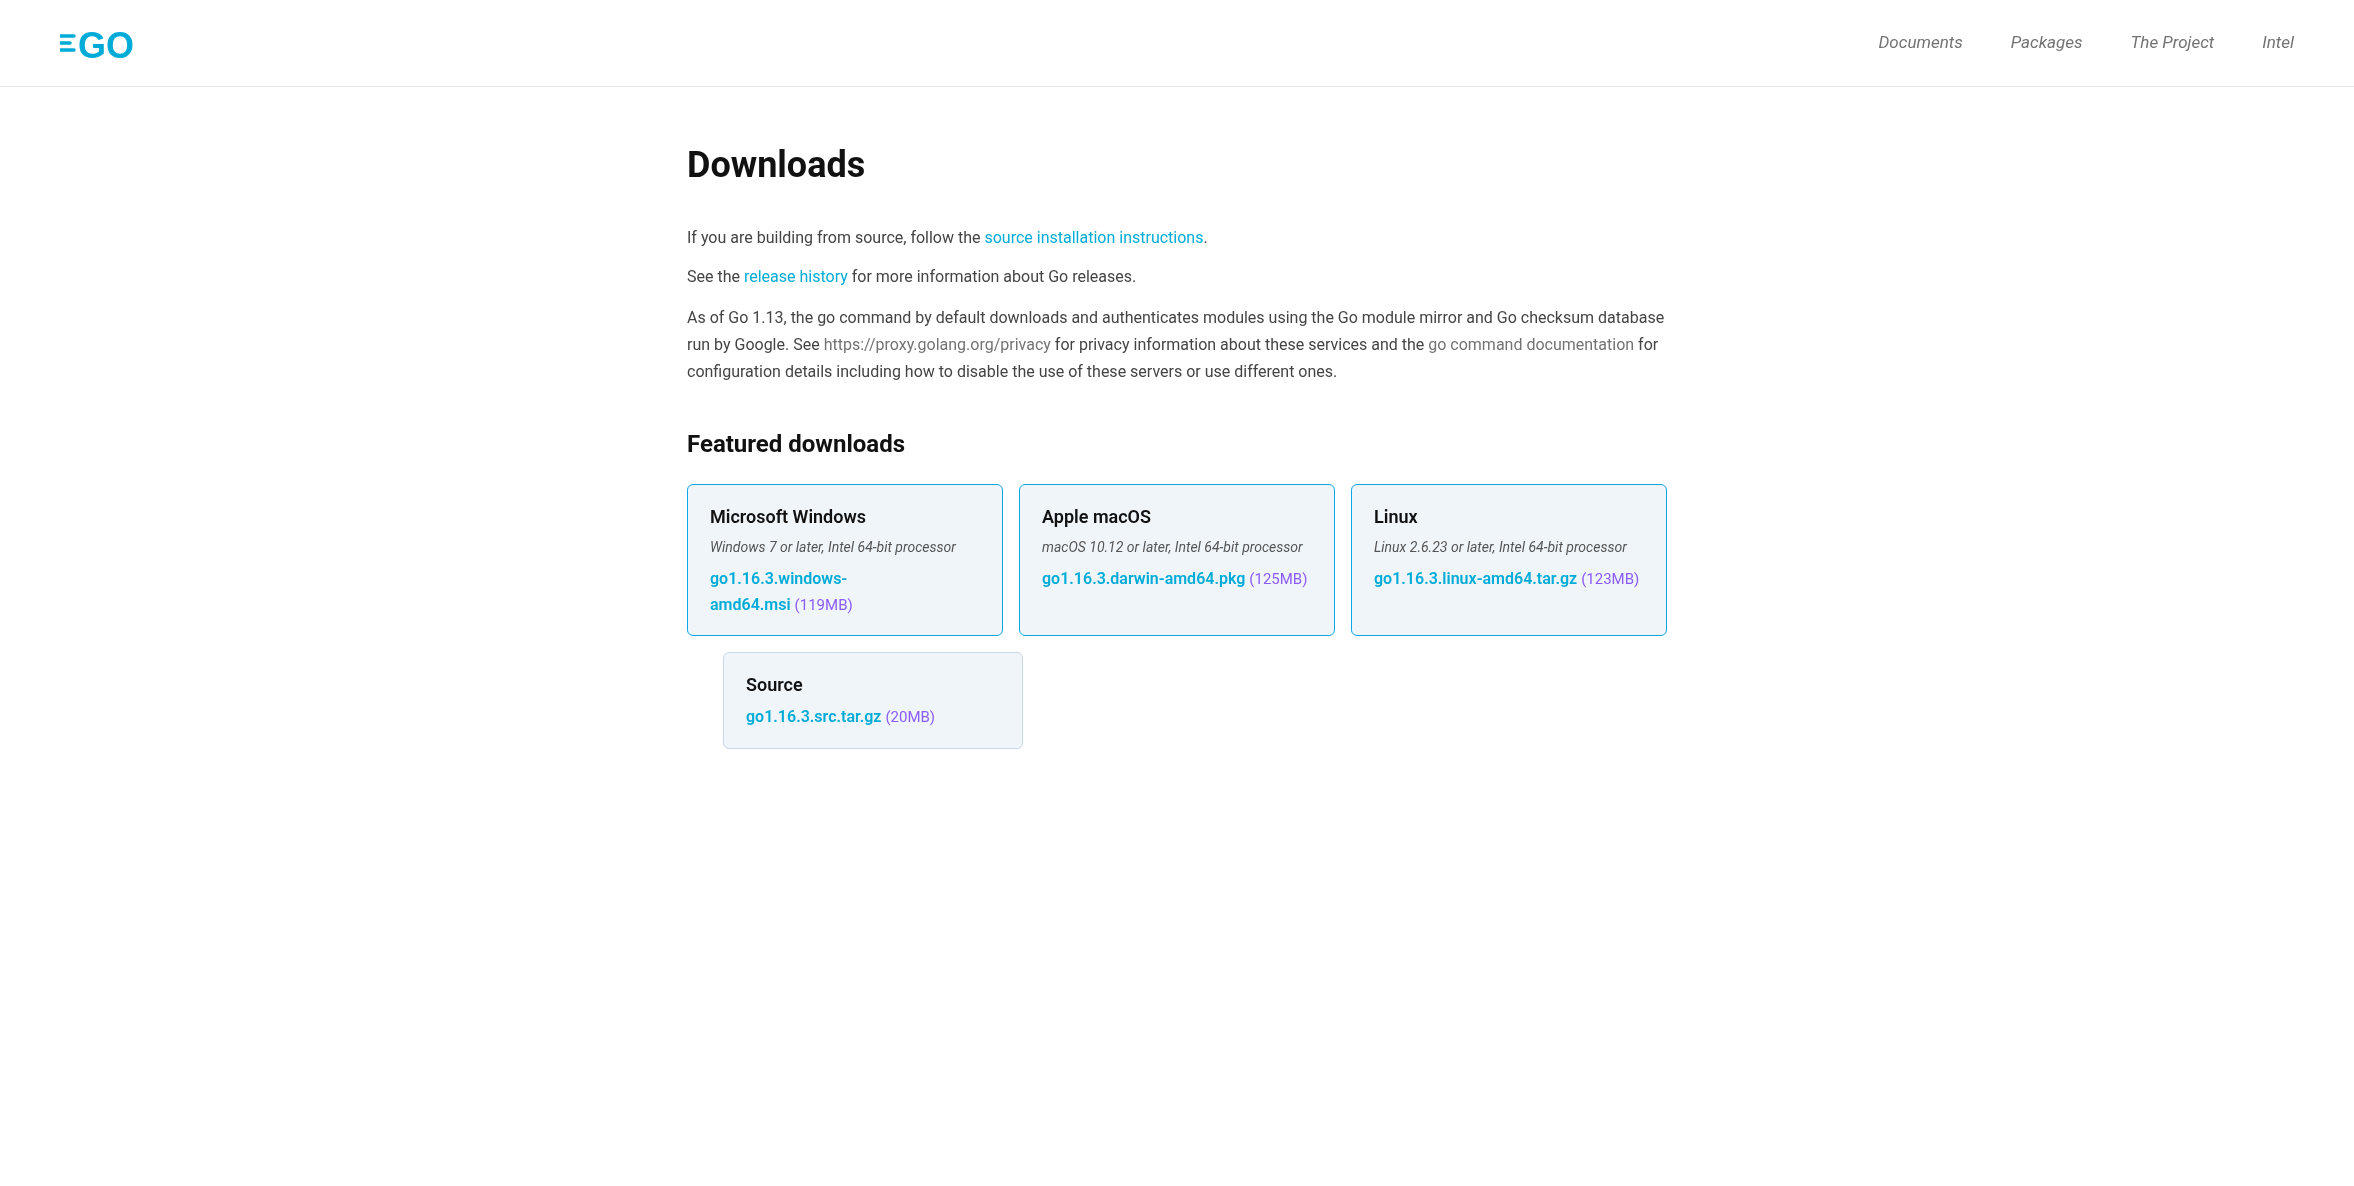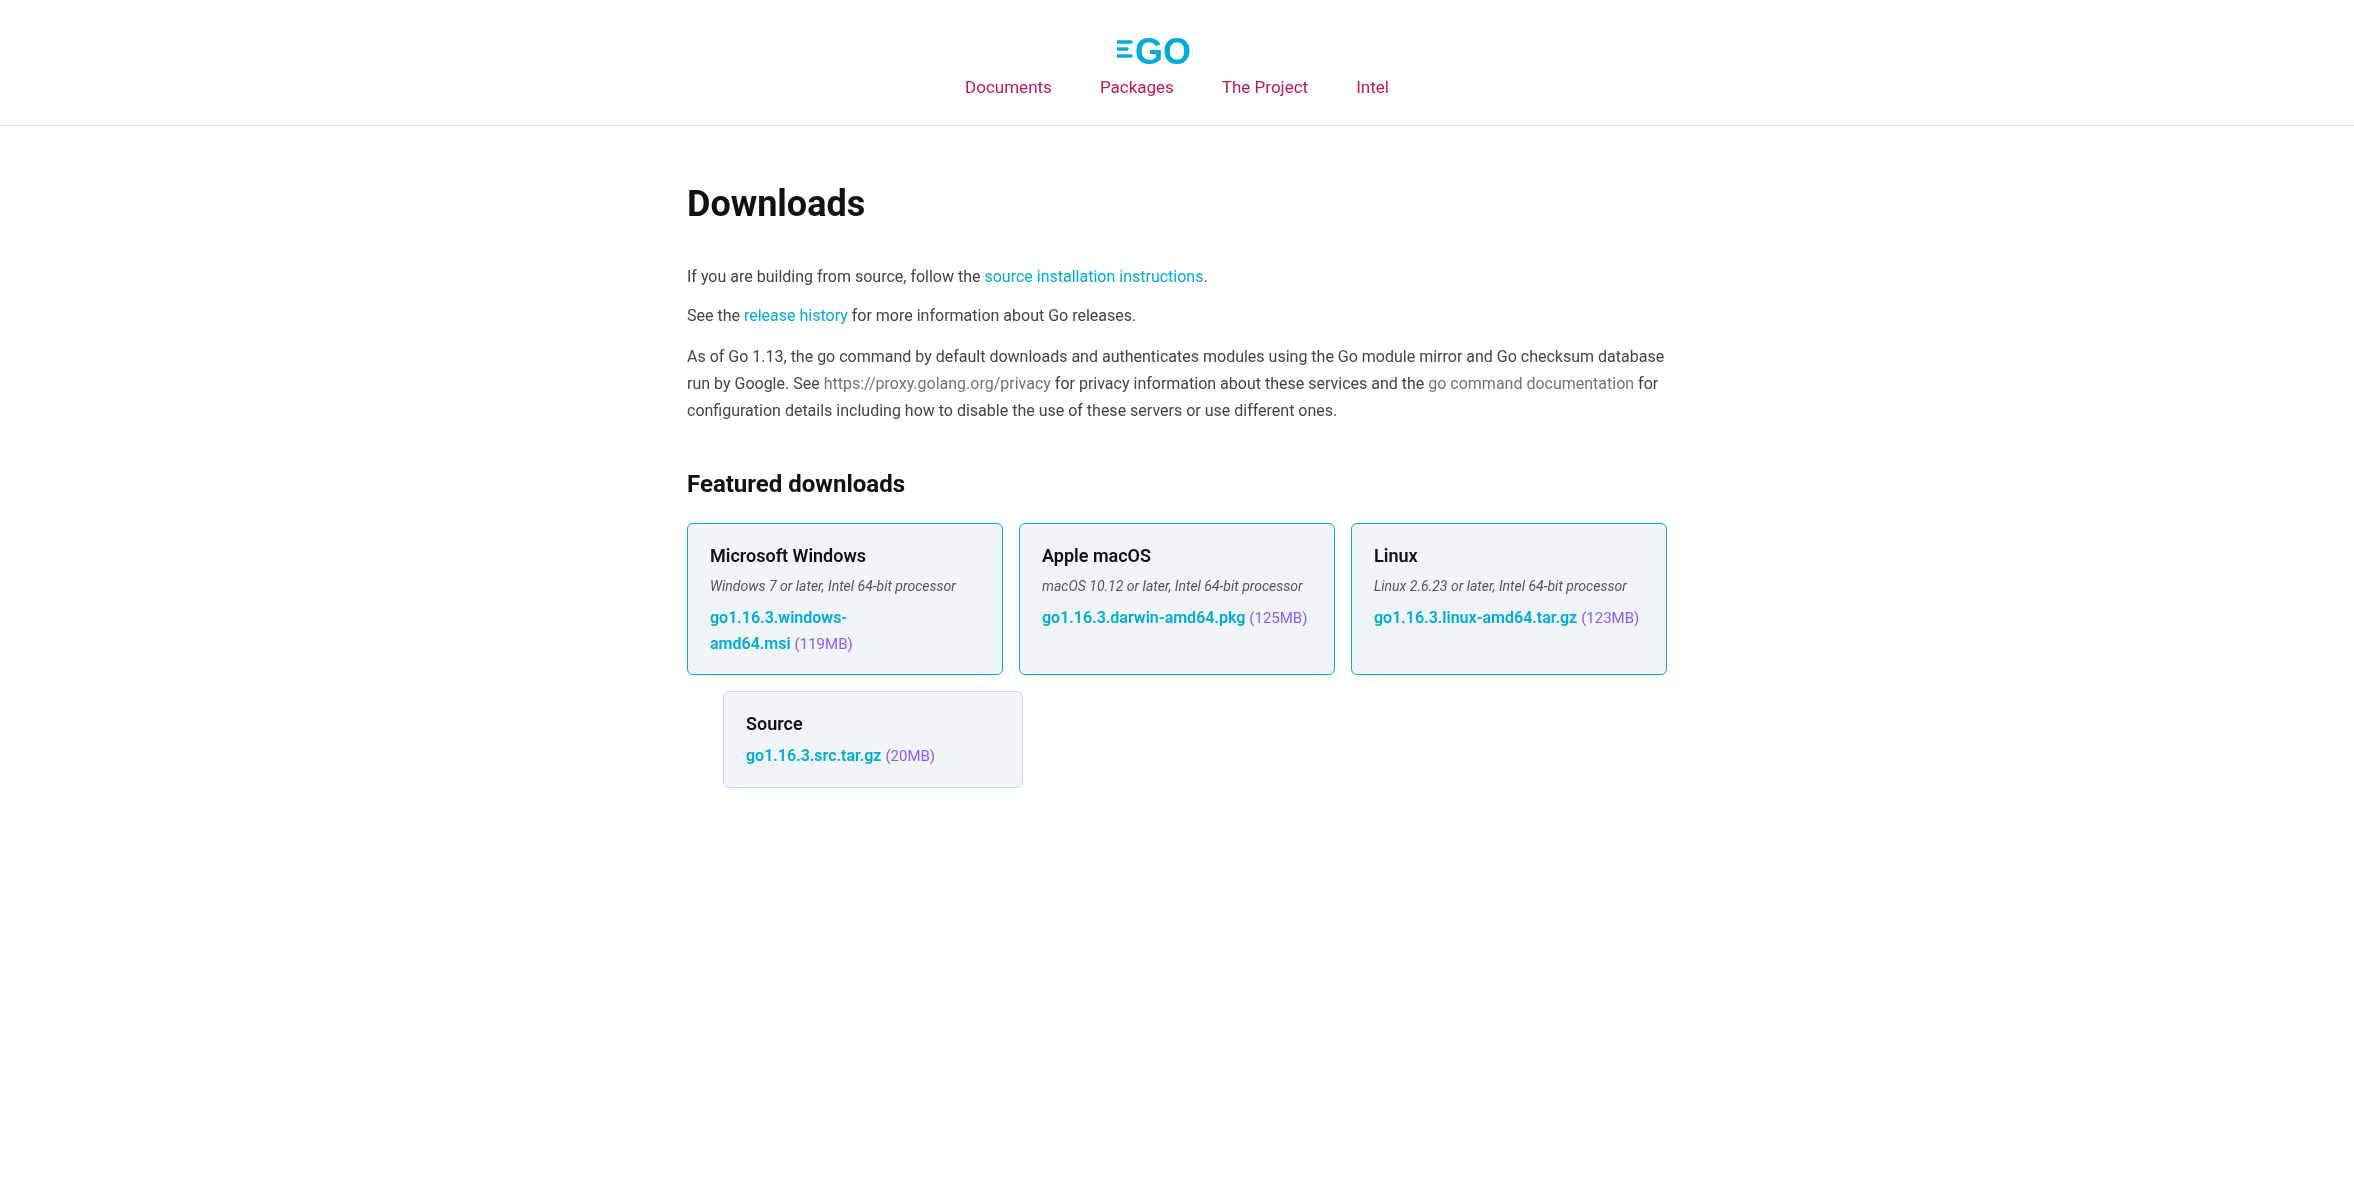--- a/index.html
+++ b/index.html
@@ -13,46 +13,46 @@
       background: #ffffff;
       color: #333;
       font-size: 16px;
       line-height: 1.6;
     }
 
     header {
       display: flex;
       align-items: center;
       justify-content: space-between;
-      padding: 24px 60px;
+      padding: 18px 60px;
       border-bottom: 1px solid #e8e8e8;
-      flex-direction: column;
     }
 
     .logo-container {
       display: flex;
       align-items: center;
     }
 
     .logo-svg {
       width: 120px;
       height: 50px;
     }
 
     nav {
       display: flex;
       gap: 48px;
       align-items: center;
     }
 
     nav a {
       text-decoration: none;
-      color: #be185d;
+      color: #737373;
       font-size: 17px;
       font-weight: 400;
+      font-style: italic;
     }
 
     main {
       max-width: 1100px;
       margin: 0 auto;
       padding: 50px 60px;
     }
 
     h1 {
       font-size: 36px;

